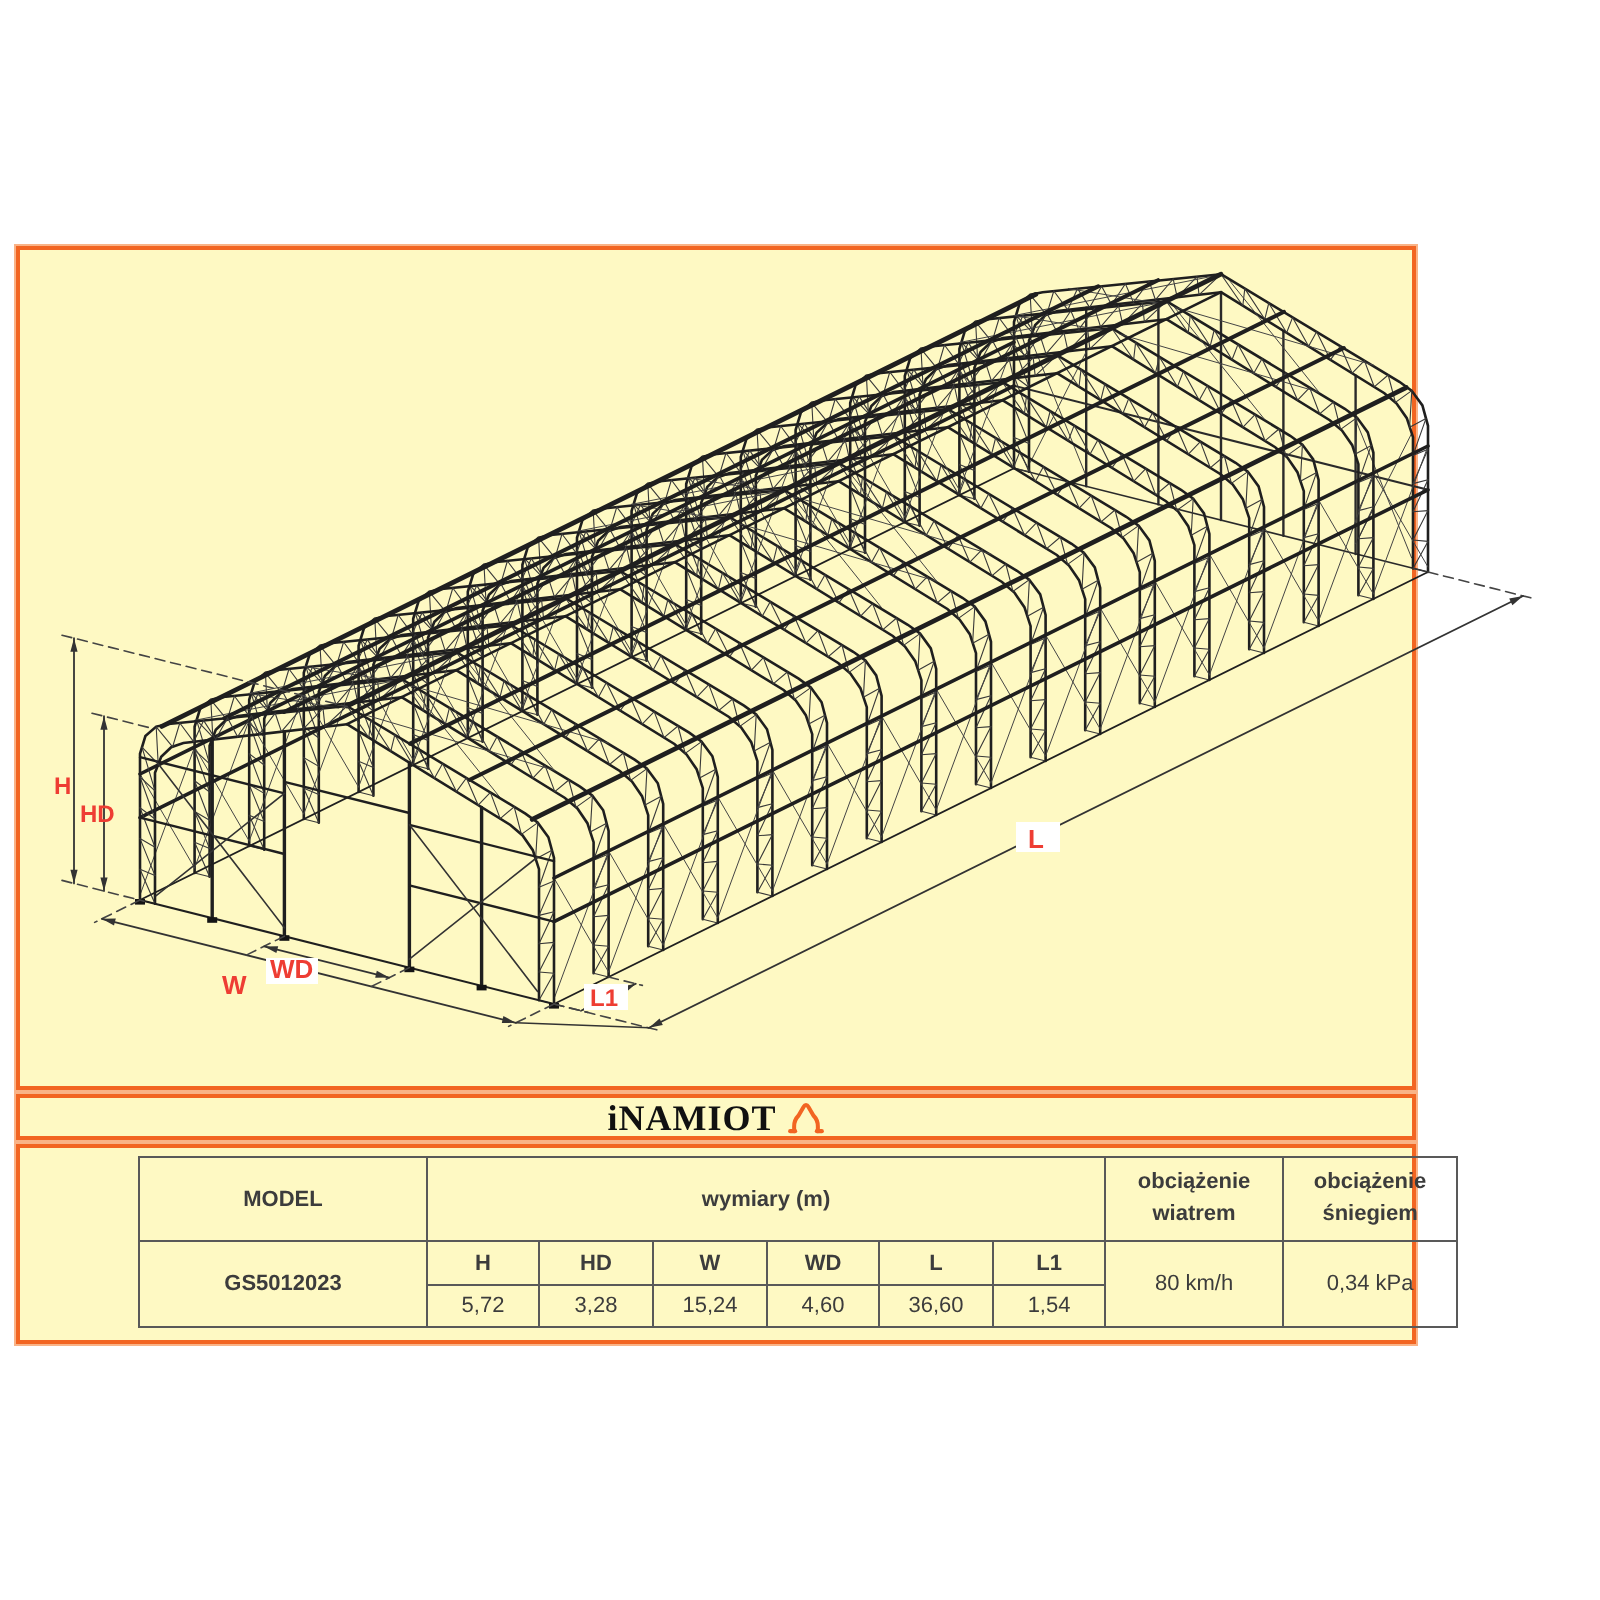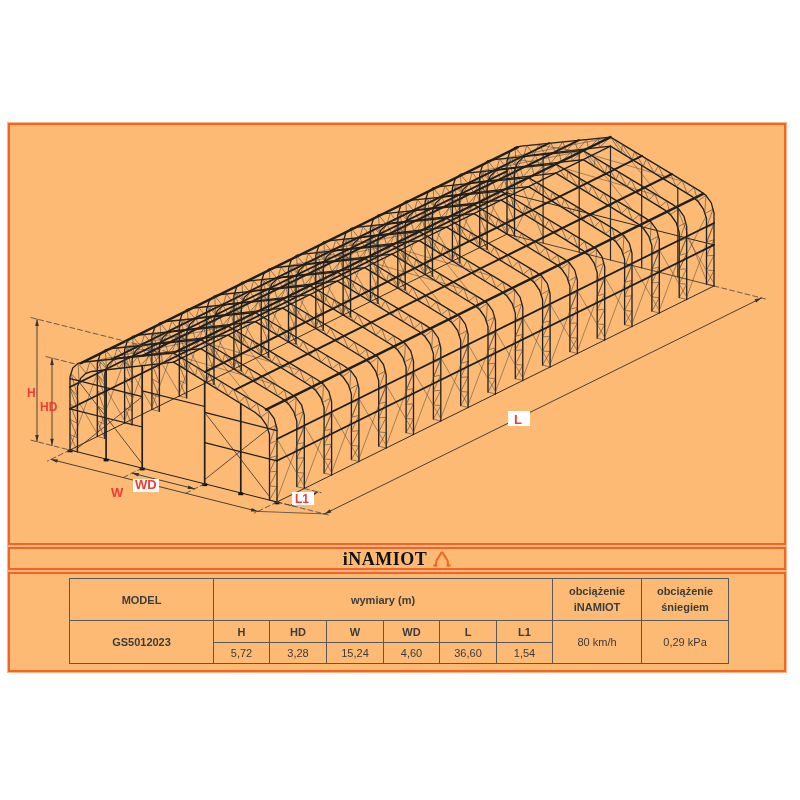--- a/index.html
+++ b/index.html
@@ -1,19 +1,19 @@
 <!DOCTYPE html>
 <html><head>
 <meta charset="utf-8">
 <style>
   html,body{margin:0;padding:0;background:#ffffff;}
   .sheet{position:relative;width:800px;height:800px;background:#fff;overflow:hidden;
          font-family:"Liberation Sans",sans-serif;}
-  .oframe{position:absolute;left:8px;width:778px;border:2.5px solid #f26522;
-          box-shadow:0 0 0 1px #f9b387;background:#fdba74;box-sizing:border-box;}
+  .oframe{position:absolute;left:8px;width:700px;border:2.5px solid #f26522;
+          box-shadow:0 0 0 1px #f9b387;background:#fef9c3;box-sizing:border-box;}
   .drawing-frame{top:123px;height:422px;}
   .logo-band{top:547px;height:23px;display:flex;align-items:center;justify-content:center;gap:4px;}
   .table-band{top:572px;height:100px;}
   .logo-text{font-family:"Liberation Serif",serif;font-weight:bold;font-size:18px;
              letter-spacing:.5px;color:#111;line-height:1;}
   .logo-icon{display:inline-block;margin-left:2px;}
   #drawing-svg{position:absolute;left:0;top:0;width:800px;height:800px;pointer-events:none;}
   table.spec{position:absolute;left:59px;top:4px;border-collapse:collapse;table-layout:fixed;
              width:659px;color:#333;}
   table.spec th,table.spec td{border:1.5px solid #595959;text-align:center;vertical-align:middle;
@@ -52,33 +52,33 @@
           <col style="width:56px">
           <col style="width:57px">
         <col style="width:56px">
           <col style="width:89px">
           <col style="width:87px">
       </colgroup>
       <tbody>
           <tr class="row-a">
         <th>MODEL</th>
         <th colspan="6">wymiary (m)</th>
-        <th><span class="hdr-wrap">obciążenie iNAMIOT</span></th>
+        <th><span class="hdr-wrap">obciążenie wiatrem</span></th>
         <th><span class="hdr-wrap">obciążenie śniegiem</span></th>
       </tr>
       <tr class="row-b">
         <th rowspan="2" class="model-val">GS5012023</th>
         <th>H</th>
         <th>HD</th>
         <th>W</th>
         <th>WD</th>
         <th>L</th>
         <th>L1</th>
         <td rowspan="2">80 km/h</td>
-        <td rowspan="2">0,29 kPa</td>
+        <td rowspan="2">0,34 kPa</td>
       </tr>
       <tr class="row-c">
         <td>5,72</td>
         <td>3,28</td>
         <td>15,24</td>
         <td>4,60</td>
         <td>36,60</td>
         <td>1,54</td>
       </tr>
     </tbody>

